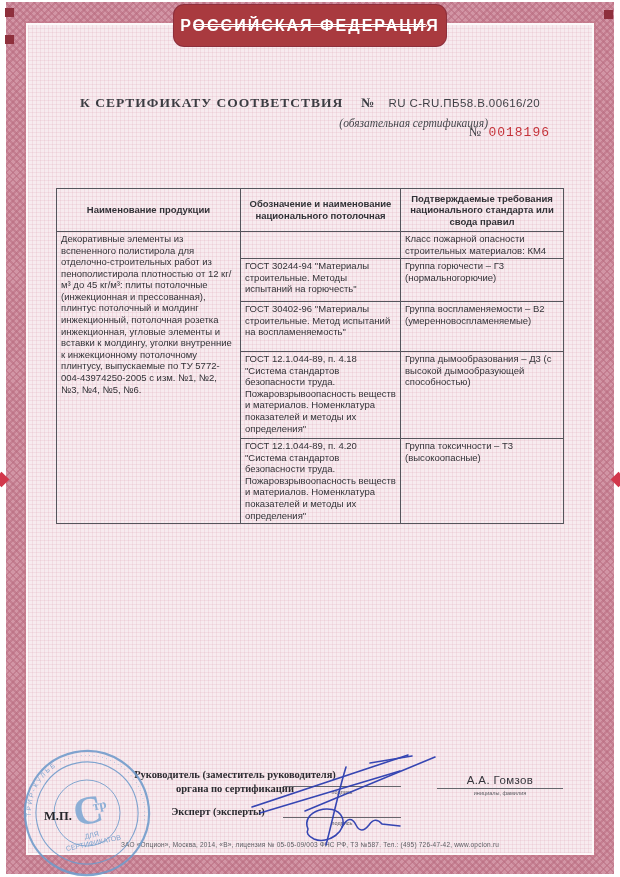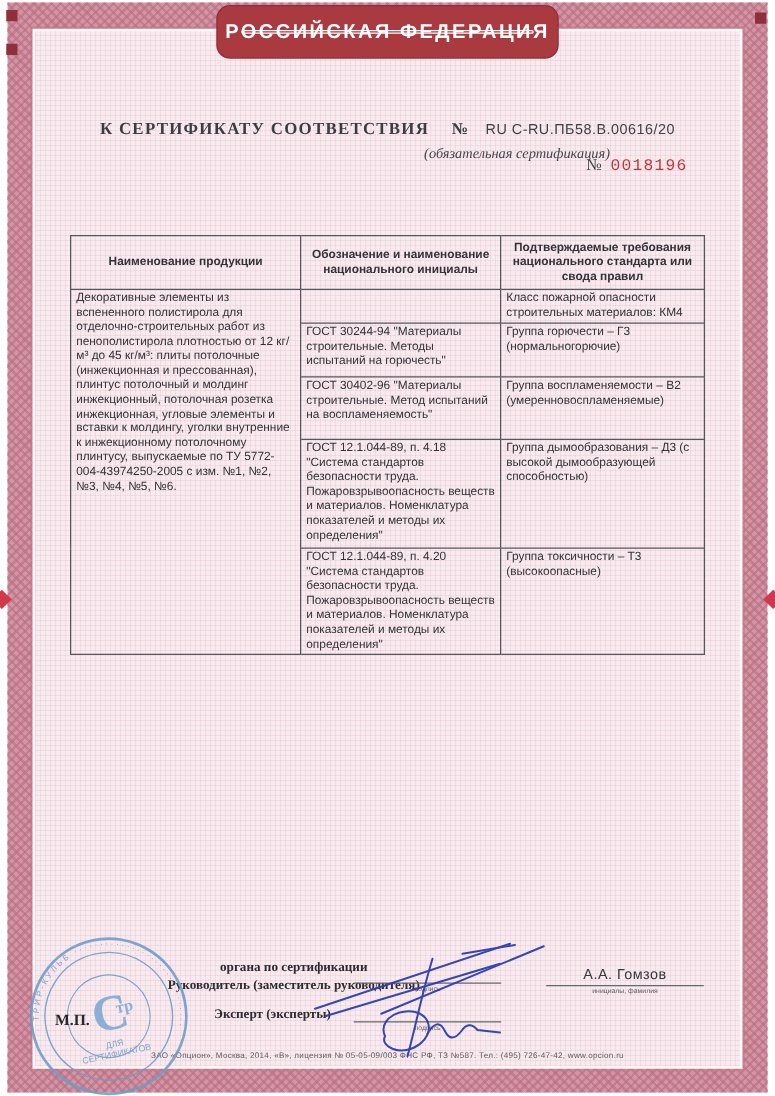--- a/index.html
+++ b/index.html
@@ -116,21 +116,21 @@
 
   <table class="req">
     <colgroup>
         <col style="width:184px">
         <col style="width:160px">
         <col style="width:163px">
       </colgroup>
     <thead>
       <tr>
         <th>Наименование продукции</th>
-        <th>Обозначение и наименование национального инициалы</th>
+        <th>Обозначение и наименование национального потолочная</th>
         <th>Подтверждаемые требования национального стандарта или свода правил</th>
       </tr>
     </thead>
     <tbody>
       <tr class="r0">
         <td class="product" rowspan="5">Декоративные элементы из вспененного полистирола для отделочно-строительных работ из пенополистирола плотностью от 12 кг/м³ до 45 кг/м³: плиты потолочные (инжекционная и прессованная), плинтус потолочный и молдинг инжекционный, потолочная розетка инжекционная, угловые элементы и вставки к молдингу, уголки внутренние к инжекционному потолочному плинтусу, выпускаемые по ТУ 5772-004-43974250-2005 с изм. №1, №2, №3, №4, №5, №6.</td>
         <td></td>
         <td>Класс пожарной опасности строительных материалов: КМ4</td>
       </tr>
       <tr class="r1">
@@ -166,22 +166,22 @@
       <text x="52" y="76" font-size="40" font-weight="bold" fill="#7ea7d3" font-family="Liberation Serif, serif">С</text>
       <text x="72" y="64" font-size="13" font-weight="bold" fill="#7ea7d3" font-family="Liberation Serif, serif">тр</text>
       <text x="65" y="90" font-size="7" fill="#6f9bcb" text-anchor="middle" font-family="Liberation Sans, sans-serif">ДЛЯ</text>
       <text x="65" y="98" font-size="7" fill="#6f9bcb" text-anchor="middle" font-family="Liberation Sans, sans-serif">СЕРТИФИКАТОВ</text>
     </svg>
   </div>
 
   <div class="mp">М.П.</div>
 
   <div class="headlbl">
+    <div>Руководитель (заместитель руководителя)</div>
     <div>органа по сертификации</div>
-    <div>Руководитель (заместитель руководителя)</div>
   </div>
   <div class="expertlbl">Эксперт (эксперты)</div>
 
   <div class="sigline s1"></div>
   <div class="sigcap c1">подпись</div>
   <div class="sigline s2"></div>
   <div class="sigcap c2">подпись</div>
 
   <div class="nameblock nb1">
     <div class="nm">А.А. Гомзов</div>

